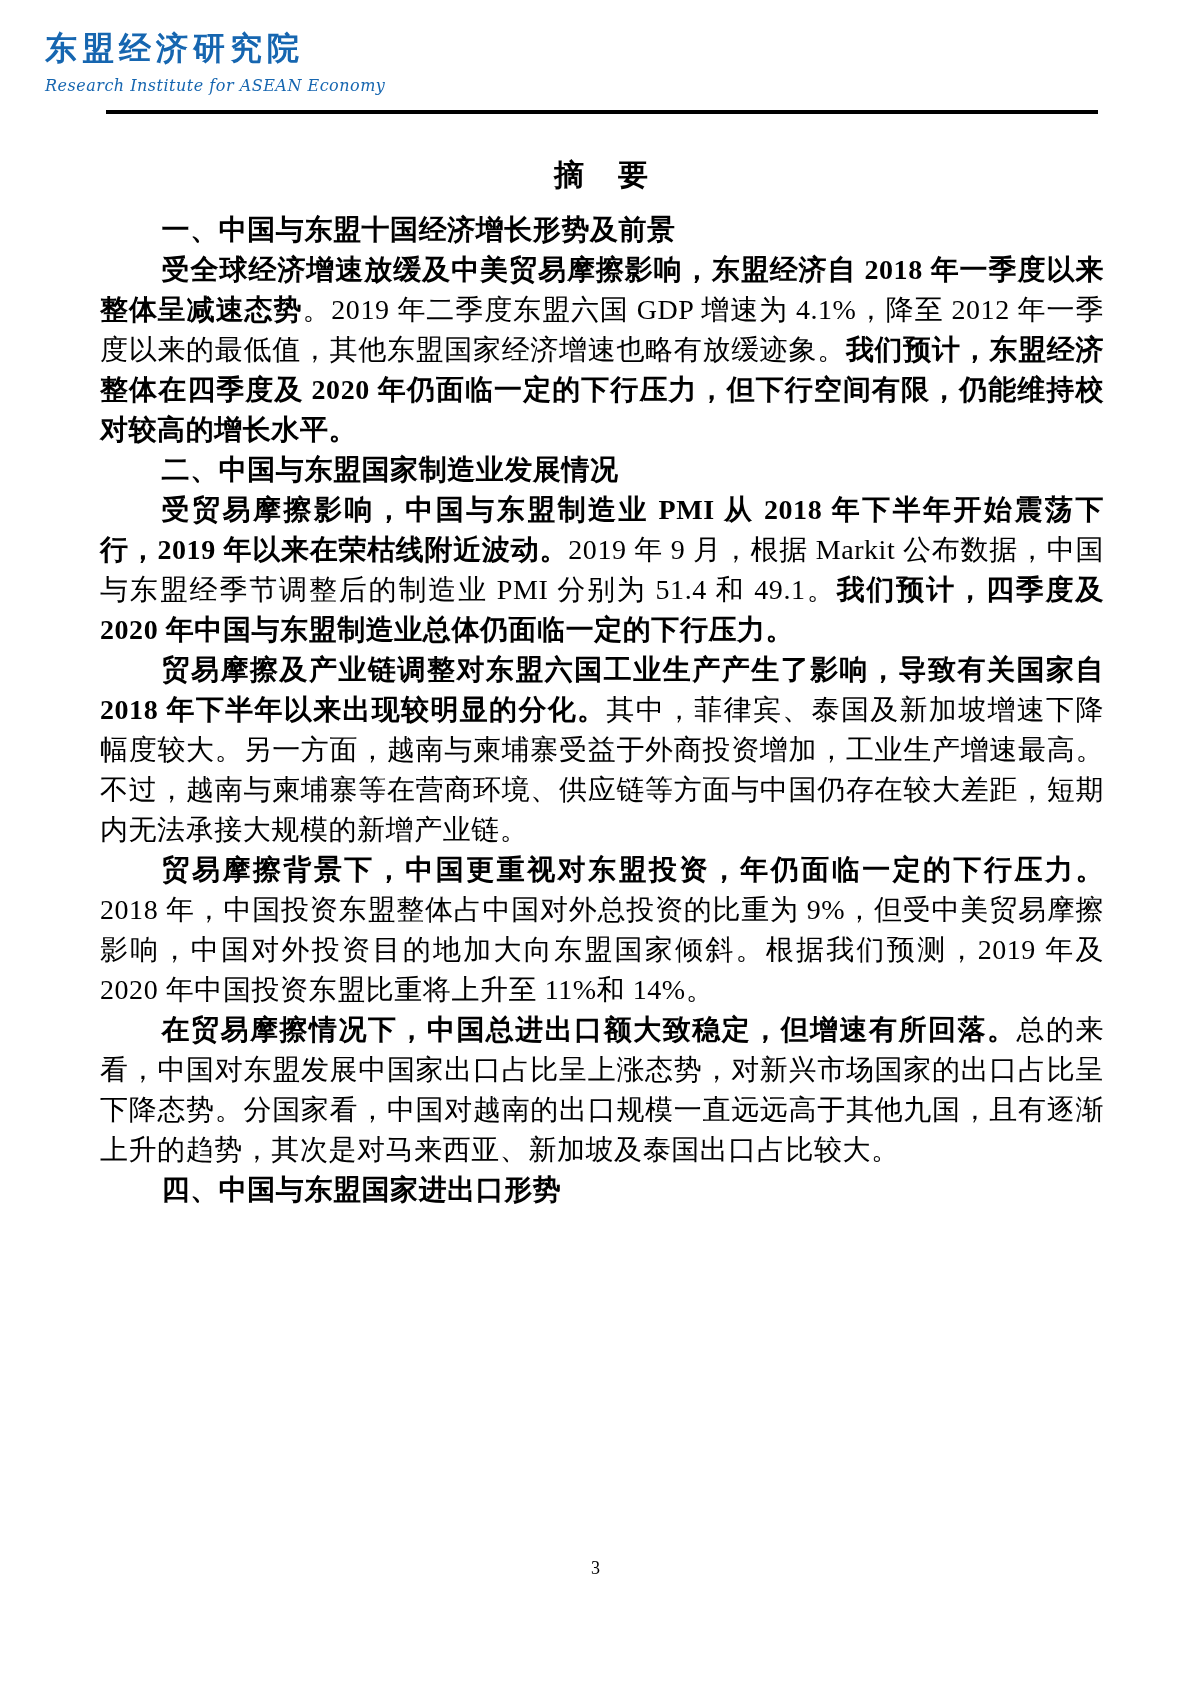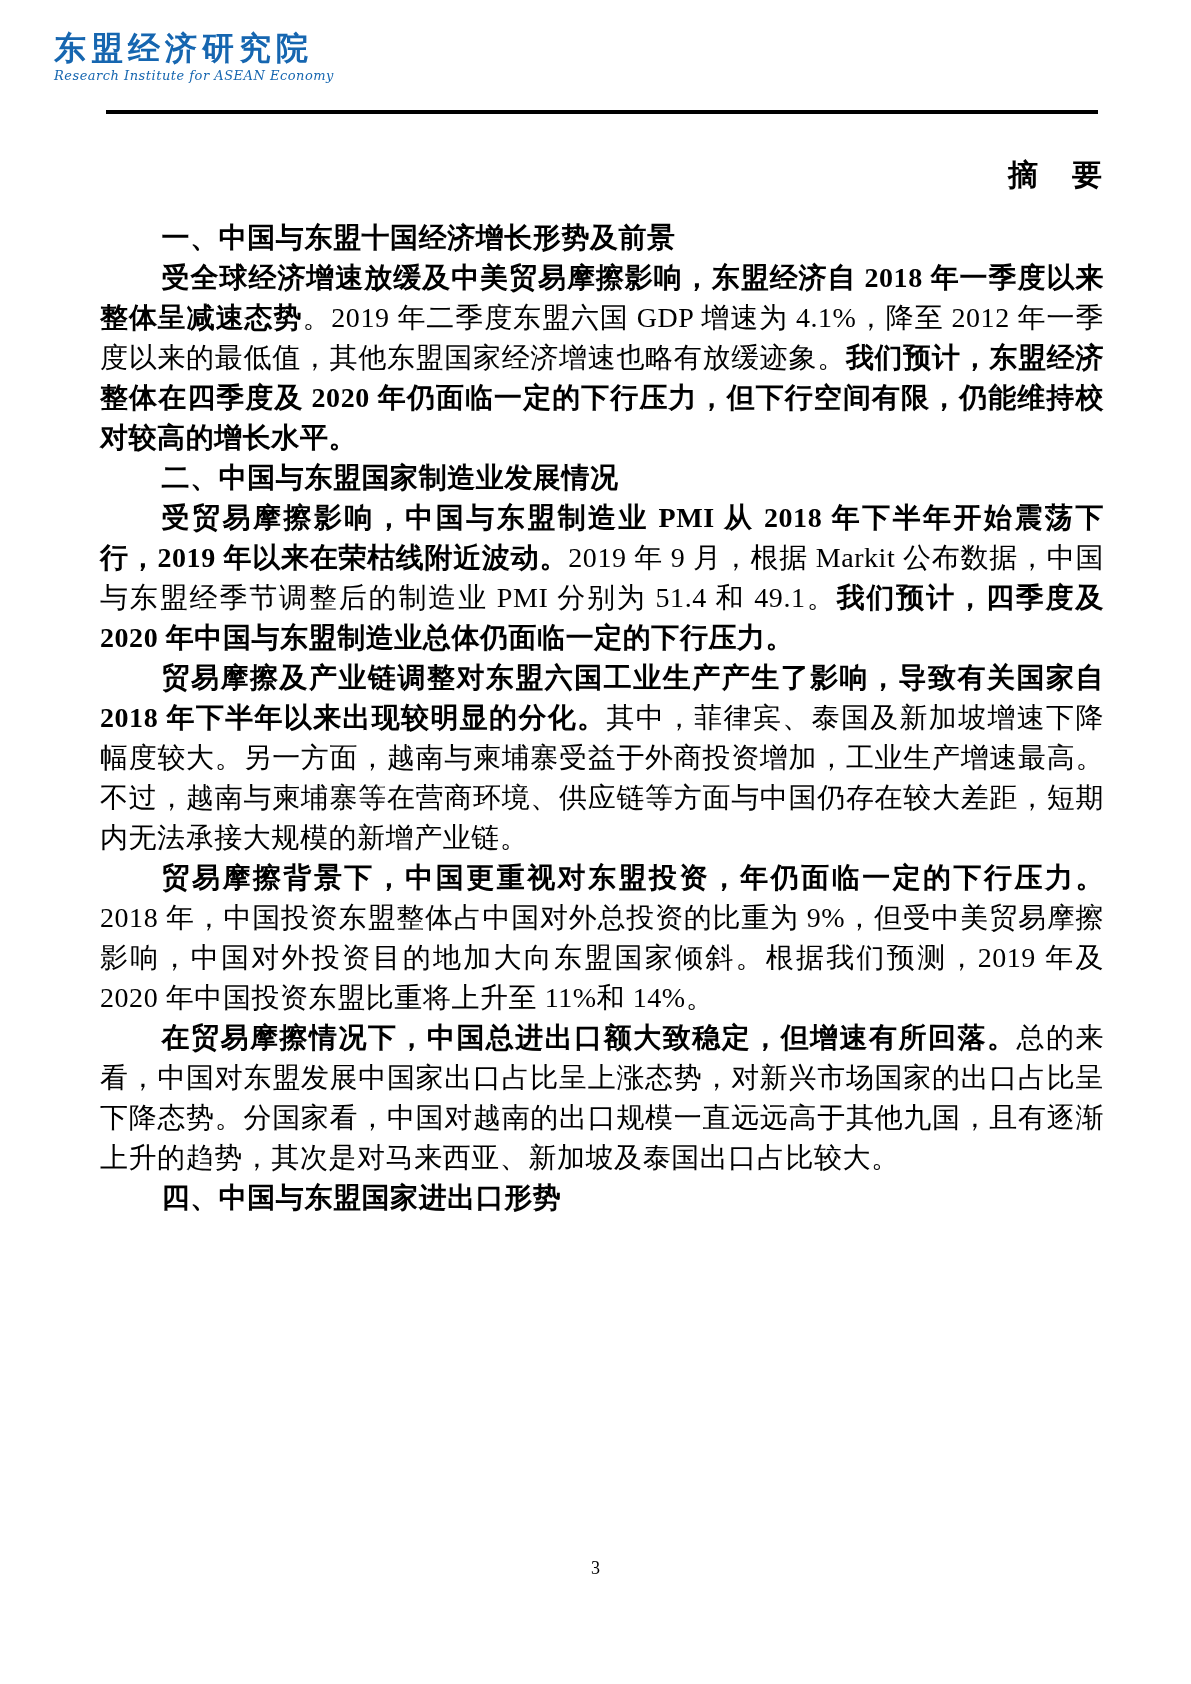--- a/index.html
+++ b/index.html
@@ -12,57 +12,57 @@
     width: 1191px;
     height: 1684px;
     background: #ffffff;
     overflow: hidden;
     font-family: "Liberation Serif", "DejaVu Serif", serif;
     color: #000000;
   }
   
   .logo {
     position: absolute;
-    left: 54px;
+    left: 45px;
     top: 28px;
   }
   .logo-cn {
     font-family: "DejaVu Sans", "Liberation Sans", sans-serif;
     font-weight: bold;
     font-size: 32px;
     letter-spacing: 5px;
     color: var(--brand, #1666b0);
     line-height: 1.25;
   }
   .logo-en {
     font-family: "DejaVu Serif", "Liberation Serif", serif;
     font-style: italic;
-    font-size: 13px;
+    font-size: 16px;
     color: var(--brand, #1666b0);
-    margin-top: 0;
+    margin-top: 8px;
     letter-spacing: 0.5px;
   }
   .header-rule {
     position: absolute;
     left: 106px;
     top: 110px;
     width: 992px;
     height: 4px;
     background: #000000;
   }
   
   .doc-main {
     position: absolute;
     left: 100px;
     top: 114px;
     width: 1004px;
   }
   .doc-title {
-    margin: 40px 0 22px 0;
-    text-align: right;
+    margin: 40px 0 14px 0;
+    text-align: center;
     font-size: 30px;
     font-weight: bold;
     letter-spacing: 2px;
     line-height: 1.4;
   }
   .block {
     margin: 0;
     font-size: 28px;
     line-height: 40px;
     text-indent: 2.2em;

